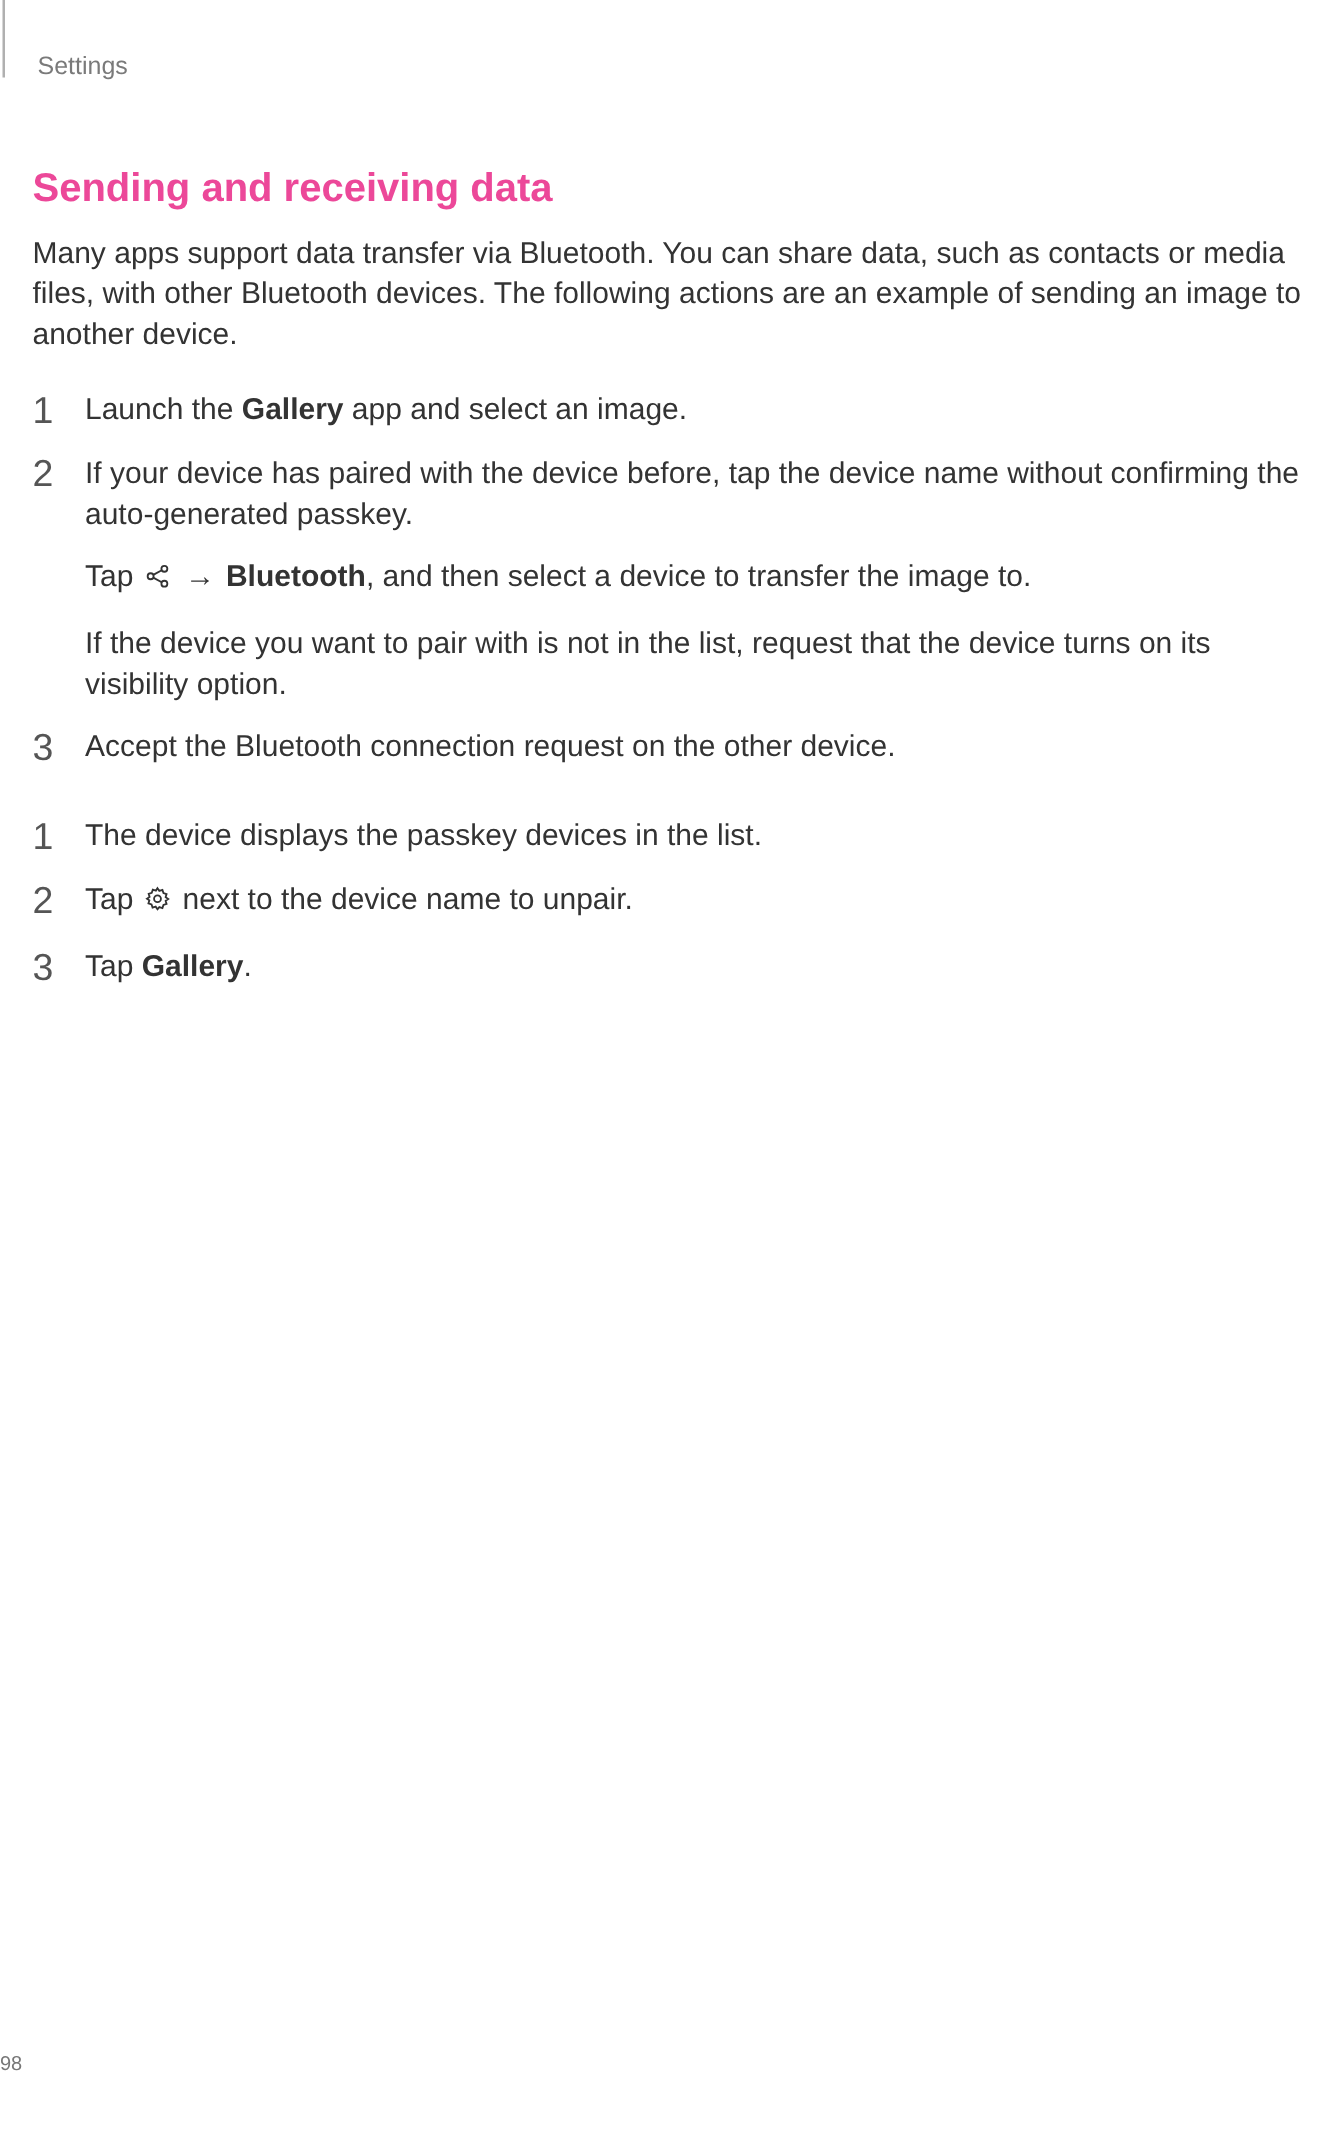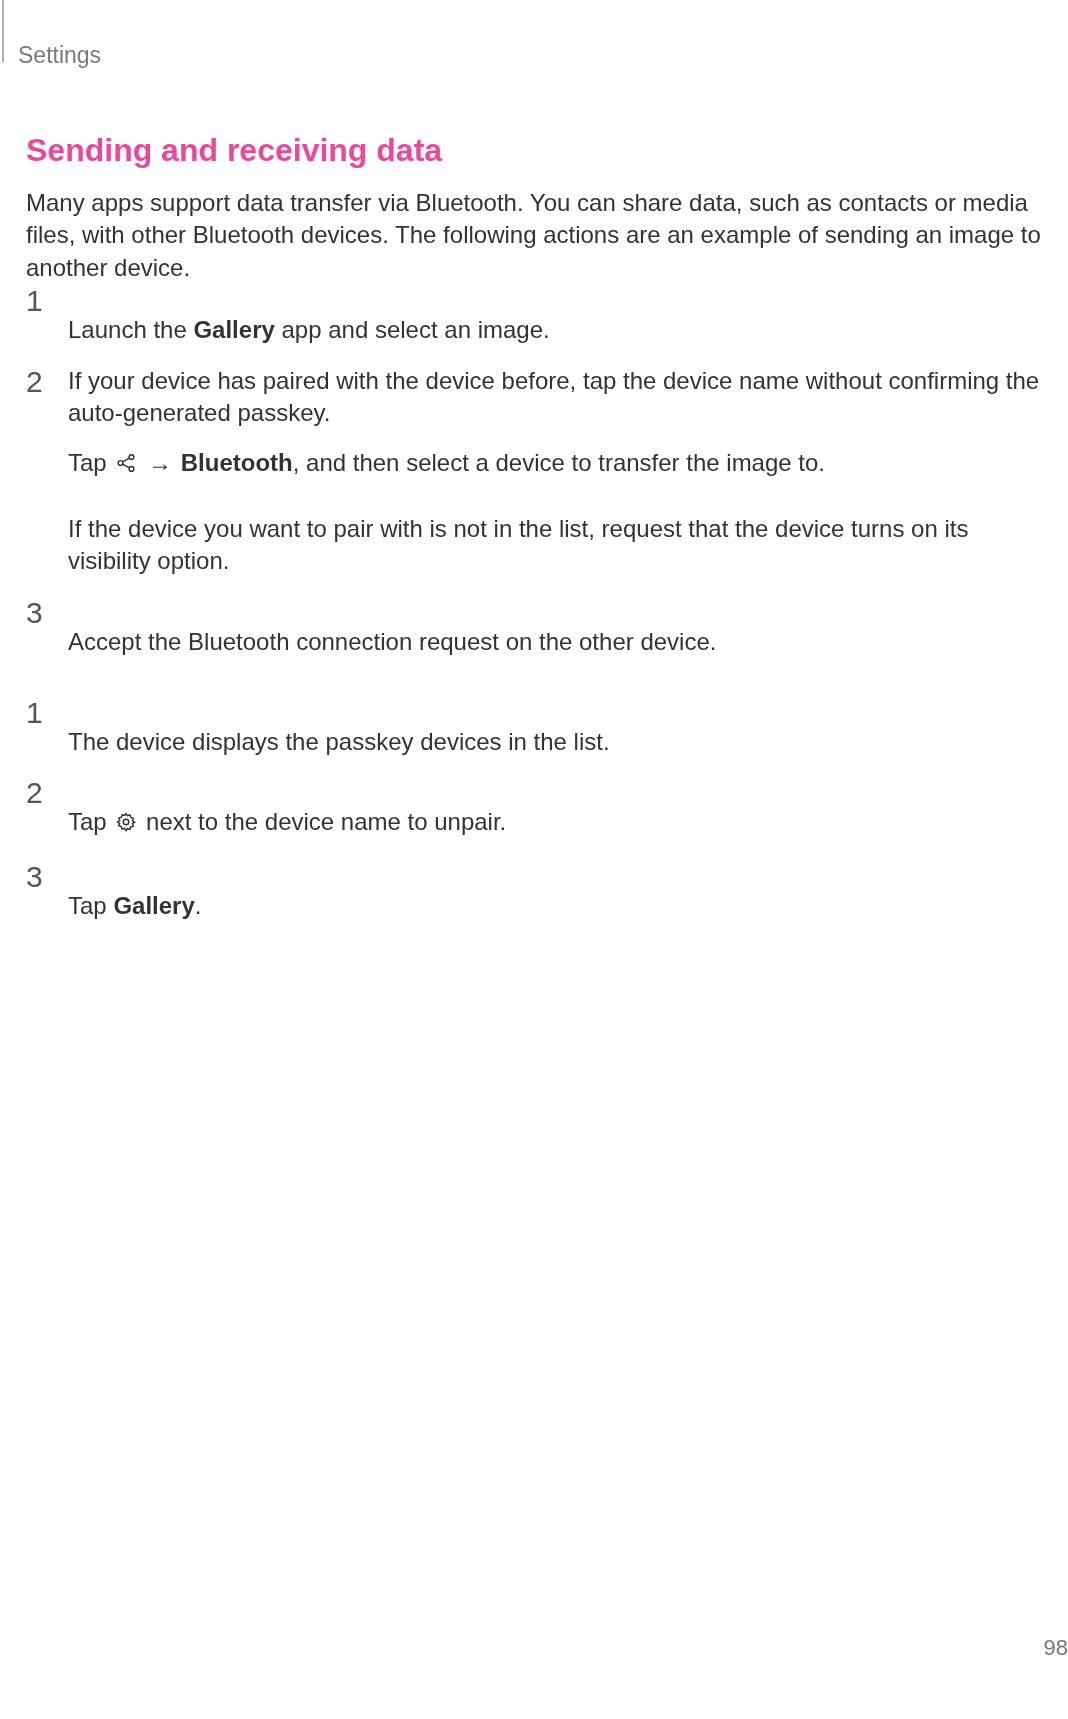--- a/index.html
+++ b/index.html
@@ -15,40 +15,41 @@
     .left-rule {
       position: absolute;
       left: 2px;
       top: 0;
       width: 2px;
       height: 62px;
       background: #b0b0b0;
     }
     .header-label {
       position: absolute;
-      left: 18px;
+      left: 30px;
       top: 42px;
-      font-size: 23px;
+      font-size: 20px;
       color: #7a7a7a;
       font-weight: 400;
     }
     .page {
       padding: 0 26px 0 26px;
     }
     .section-title {
       font-size: 32px;
       font-weight: 700;
       color: #ec4899;
       margin-top: 40px;
       margin-bottom: 18px;
     }
     .para {
       font-size: 24px;
       line-height: 1.35;
       color: #333;
+      margin-bottom: 28px;
     }
     .step {
       display: flex;
       align-items: flex-start;
       margin-bottom: 18px;
       padding-left: 0;
     }
     .step-num {
       font-size: 30px;
       font-weight: 400;
@@ -58,34 +59,34 @@
       line-height: 1.1;
       padding-top: 0;
     }
     .step-body {
       flex: 1;
       font-size: 24px;
       line-height: 1.35;
       color: #333;
     }
     .step-body p { margin-bottom: 18px; }
-    .step-body p:last-child { margin-bottom: 0; margin-top: 30px; }
+    .step-body p:last-child { margin-bottom: 0; }
     .b { font-weight: 700; }
     .icon-share, .icon-gear {
       display: inline-block;
       vertical-align: -3px;
       margin: 0 2px;
     }
     .page-number {
       position: absolute;
       bottom: 58px;
       left: 0;
       width: 100%;
-      text-align: right;
-      font-size: 22px;
+      text-align: left;
+      font-size: 16px;
       color: #777;
     }
     .arrow { margin: 0 2px; }
     .step + .step { margin-top: 12px; }
     .ol-block { margin-bottom: 38px; }
   </style>
 </head>
 <body>
 
 <div class="left-rule"></div>

